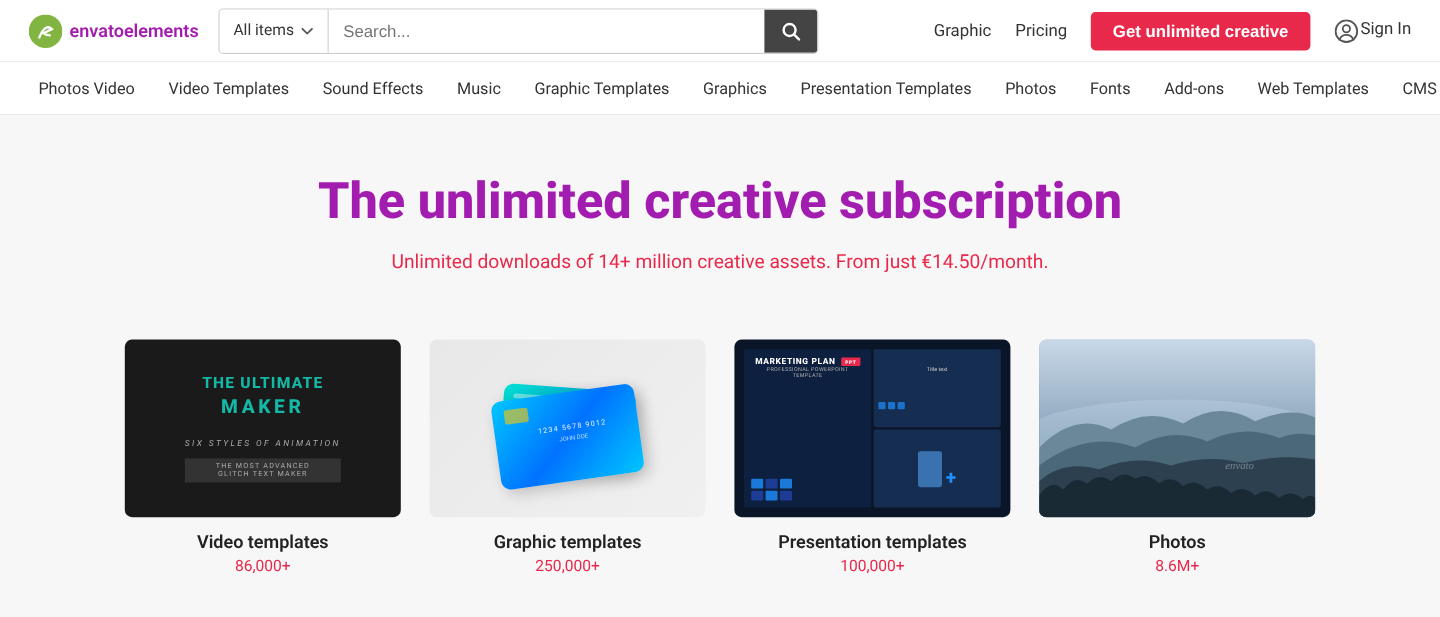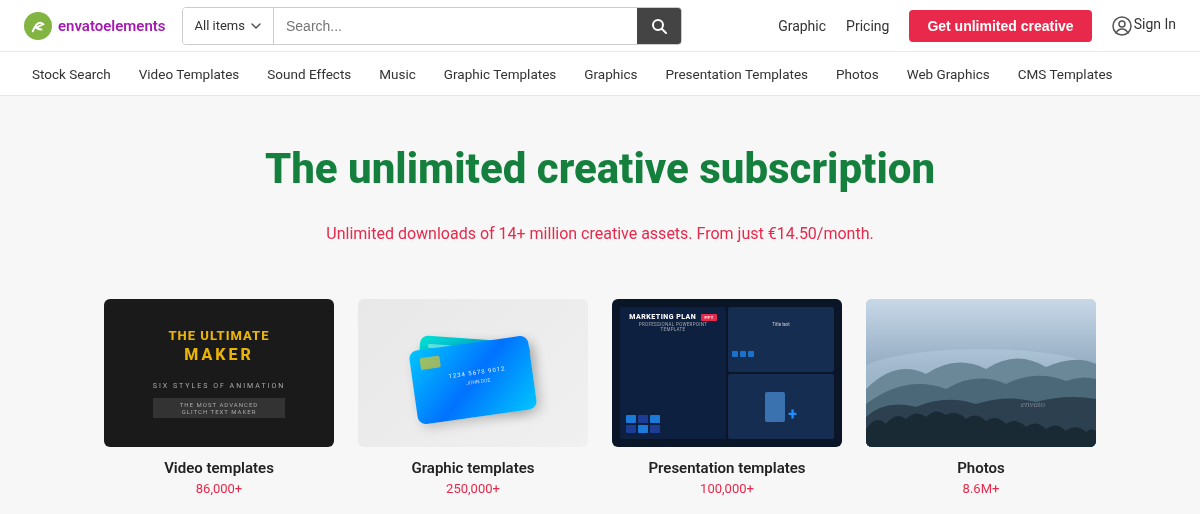--- a/index.html
+++ b/index.html
@@ -128,22 +128,22 @@
 
     
     .hero {
       background: #f7f7f7;
       text-align: center;
       padding: 50px 20px 40px;
     }
     .hero-title {
       font-size: 42px;
       font-weight: 800;
-      color: #15803d;
-      margin-bottom: 32px;
+      color: #a21caf;
+      margin-bottom: 16px;
       line-height: 1.1;
     }
     .hero-subtitle {
       font-size: 16px;
       color: #e8294b;
       margin-bottom: 56px;
     }
 
     
     .cards {
@@ -173,31 +173,32 @@
       font-size: 13px;
       color: #e8294b;
     }
 
     
     .card-video { background: #1a1a1a; display: flex; align-items: center; justify-content: center; position: relative; }
     .card-video-inner {
       text-align: center;
     }
     .card-video-title {
-      color: #eab308;
+      color: #14b8a6;
       font-size: 13px;
       font-weight: 800;
       letter-spacing: 1px;
       line-height: 1.3;
     }
     .card-video-subtitle {
       color: #aaa;
       font-size: 7px;
       letter-spacing: 2px;
       margin-top: 16px;
+      font-style: italic;
     }
     .card-video-bar {
       background: #333;
       color: #aaa;
       font-size: 6px;
       padding: 3px 8px;
       margin-top: 8px;
       letter-spacing: 1px;
     }
 
@@ -344,29 +345,31 @@
         <circle cx="10" cy="10" r="9" stroke="#555" stroke-width="1.5" fill="none"></circle>
         <circle cx="10" cy="8" r="3" stroke="#555" stroke-width="1.5" fill="none"></circle>
         <path d="M4 17 Q6 13 10 13 Q14 13 16 17" stroke="#555" stroke-width="1.5" fill="none" stroke-linecap="round"></path>
       </svg>
       <span>Sign In</span>
     </a>
   </div>
 </div>
 
 <nav class="nav-bar">
-  <a class="nav-item" href="#">Stock Search</a>
+  <a class="nav-item" href="#">Photos Video</a>
   <a class="nav-item" href="#">Video Templates</a>
   <a class="nav-item" href="#">Sound Effects</a>
   <a class="nav-item" href="#">Music</a>
   <a class="nav-item" href="#">Graphic Templates</a>
   <a class="nav-item" href="#">Graphics</a>
   <a class="nav-item" href="#">Presentation Templates</a>
   <a class="nav-item" href="#">Photos</a>
-  <a class="nav-item" href="#">Web Graphics</a>
+  <a class="nav-item" href="#">Fonts</a>
+  <a class="nav-item" href="#">Add-ons</a>
+  <a class="nav-item" href="#">Web Templates</a>
   <a class="nav-item" href="#">CMS Templates</a>
 
 </nav>
 
 <section class="hero">
   <h1 class="hero-title">The unlimited creative subscription</h1>
   <p class="hero-subtitle">Unlimited downloads of 14+ million creative assets. From just €14.50/month.</p>
 
   <div class="cards">
 

